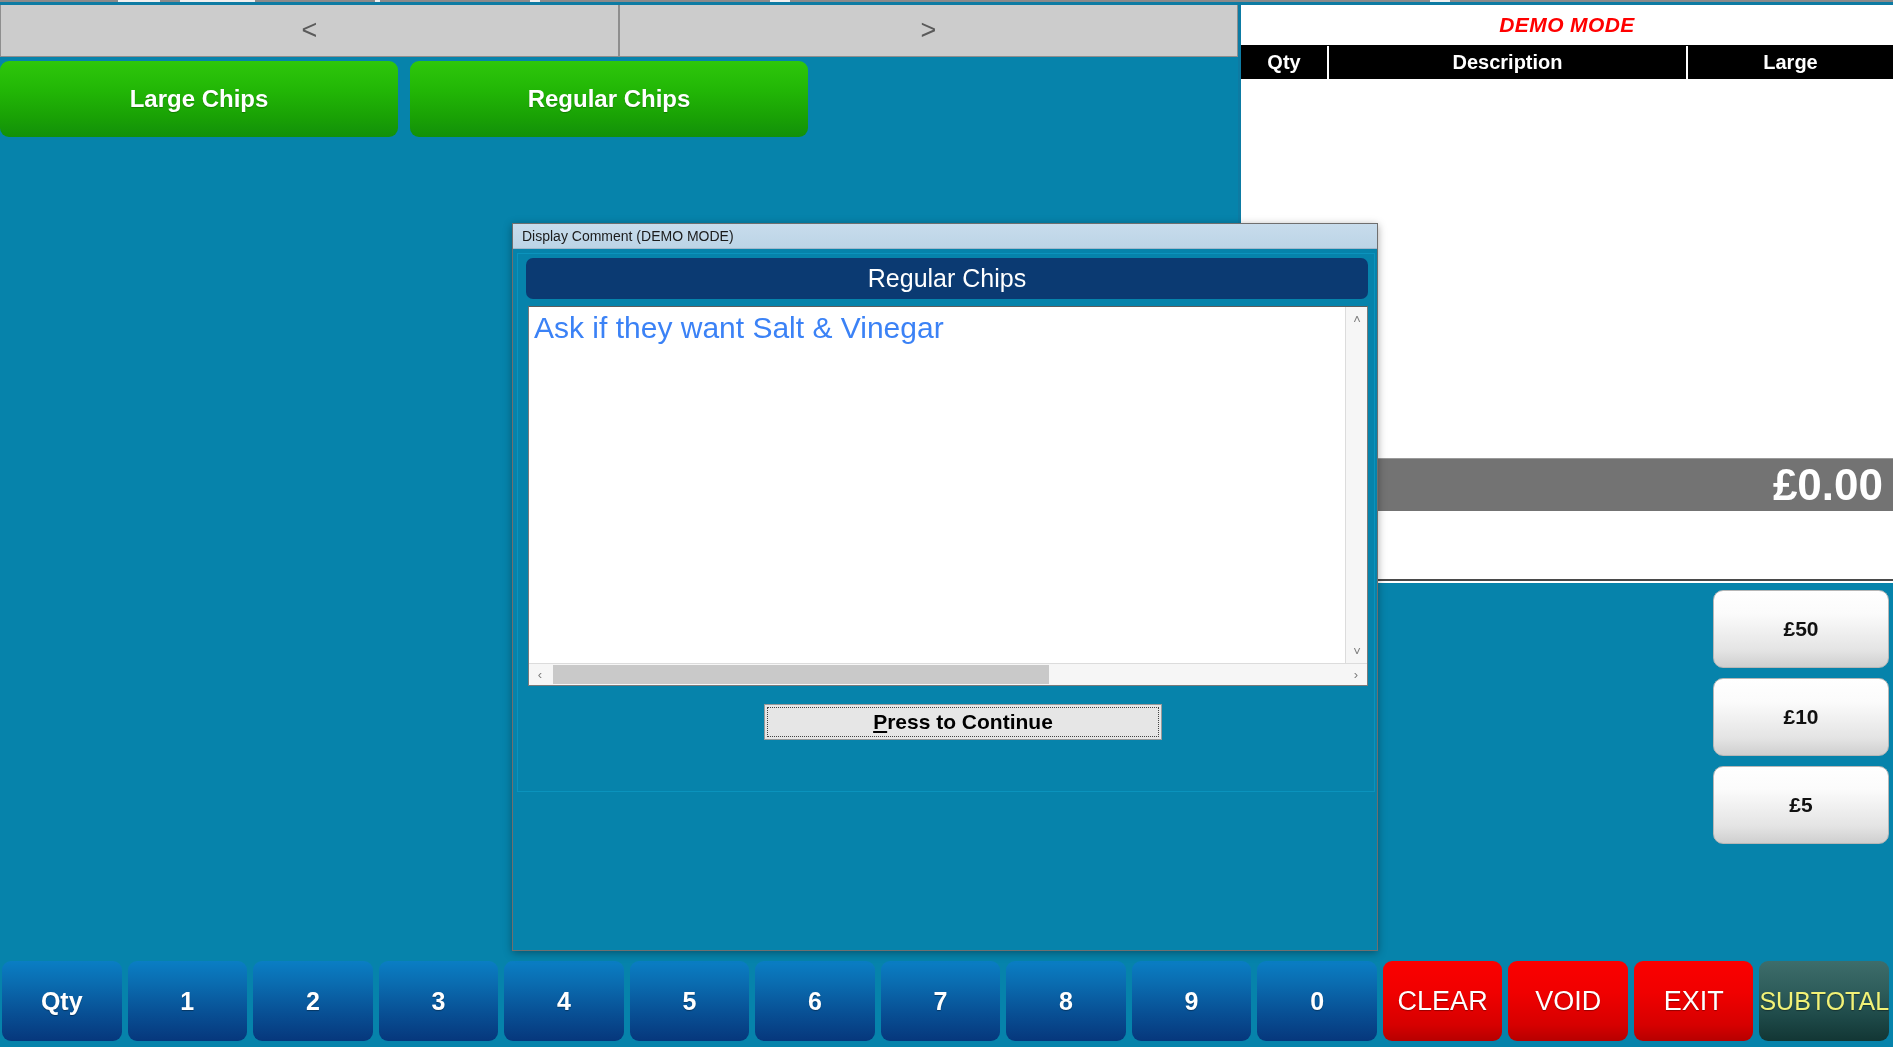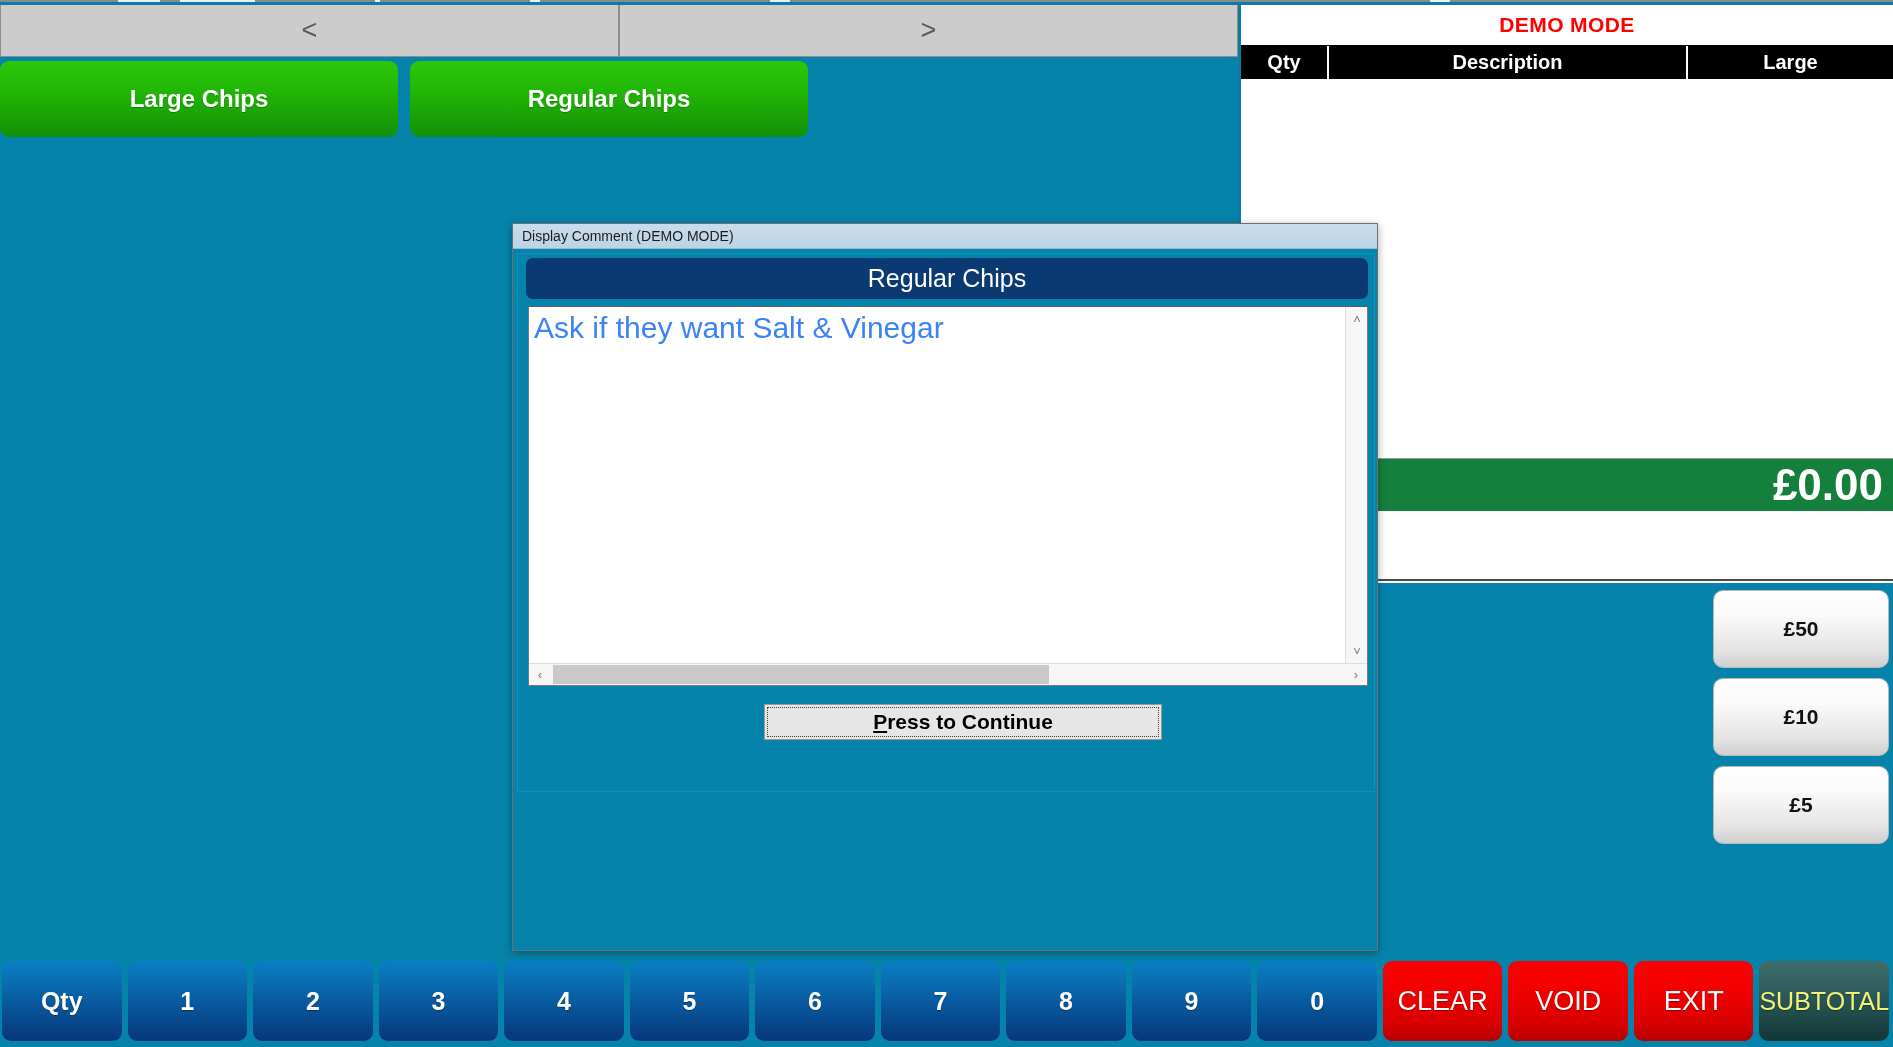--- a/index.html
+++ b/index.html
@@ -86,20 +86,21 @@
     border-top: 2px solid #0d7ba3;
   }
   .demo-banner {
     height: 40px;
     display: flex; align-items: center; justify-content: center;
     background: #ffffff;
     color: #ff0000;
     font-size: 21px;
     font-weight: bold;
     letter-spacing: .4px;
+    font-style: italic;
   }
   .receipt-head {
     display: flex; height: 34px;
     background: #000000;
     color: #ffffff;
     font-size: 20px; font-weight: bold;
     border-top: 1px solid #000;
   }
   .receipt-head .col {
     display: flex; align-items: center; justify-content: center;
@@ -112,21 +113,21 @@
 
   .receipt-body {
     height: 380px;
     background: #ffffff;
     border: 1px solid #9a9a9a;
     border-top: none;
     border-left: none; border-right: none;
   }
   .total-bar {
     height: 52px;
-    background: #15803d;
+    background: #737373;
     color: #ffffff;
     display: flex; align-items: center; justify-content: flex-end;
     padding-right: 10px;
     font-size: 44px; font-weight: bold;
     letter-spacing: 0px;
   }
   .total-tail {
     height: 70px; background: #ffffff;
     border-bottom: 2px solid #4a4a4a;
   }

